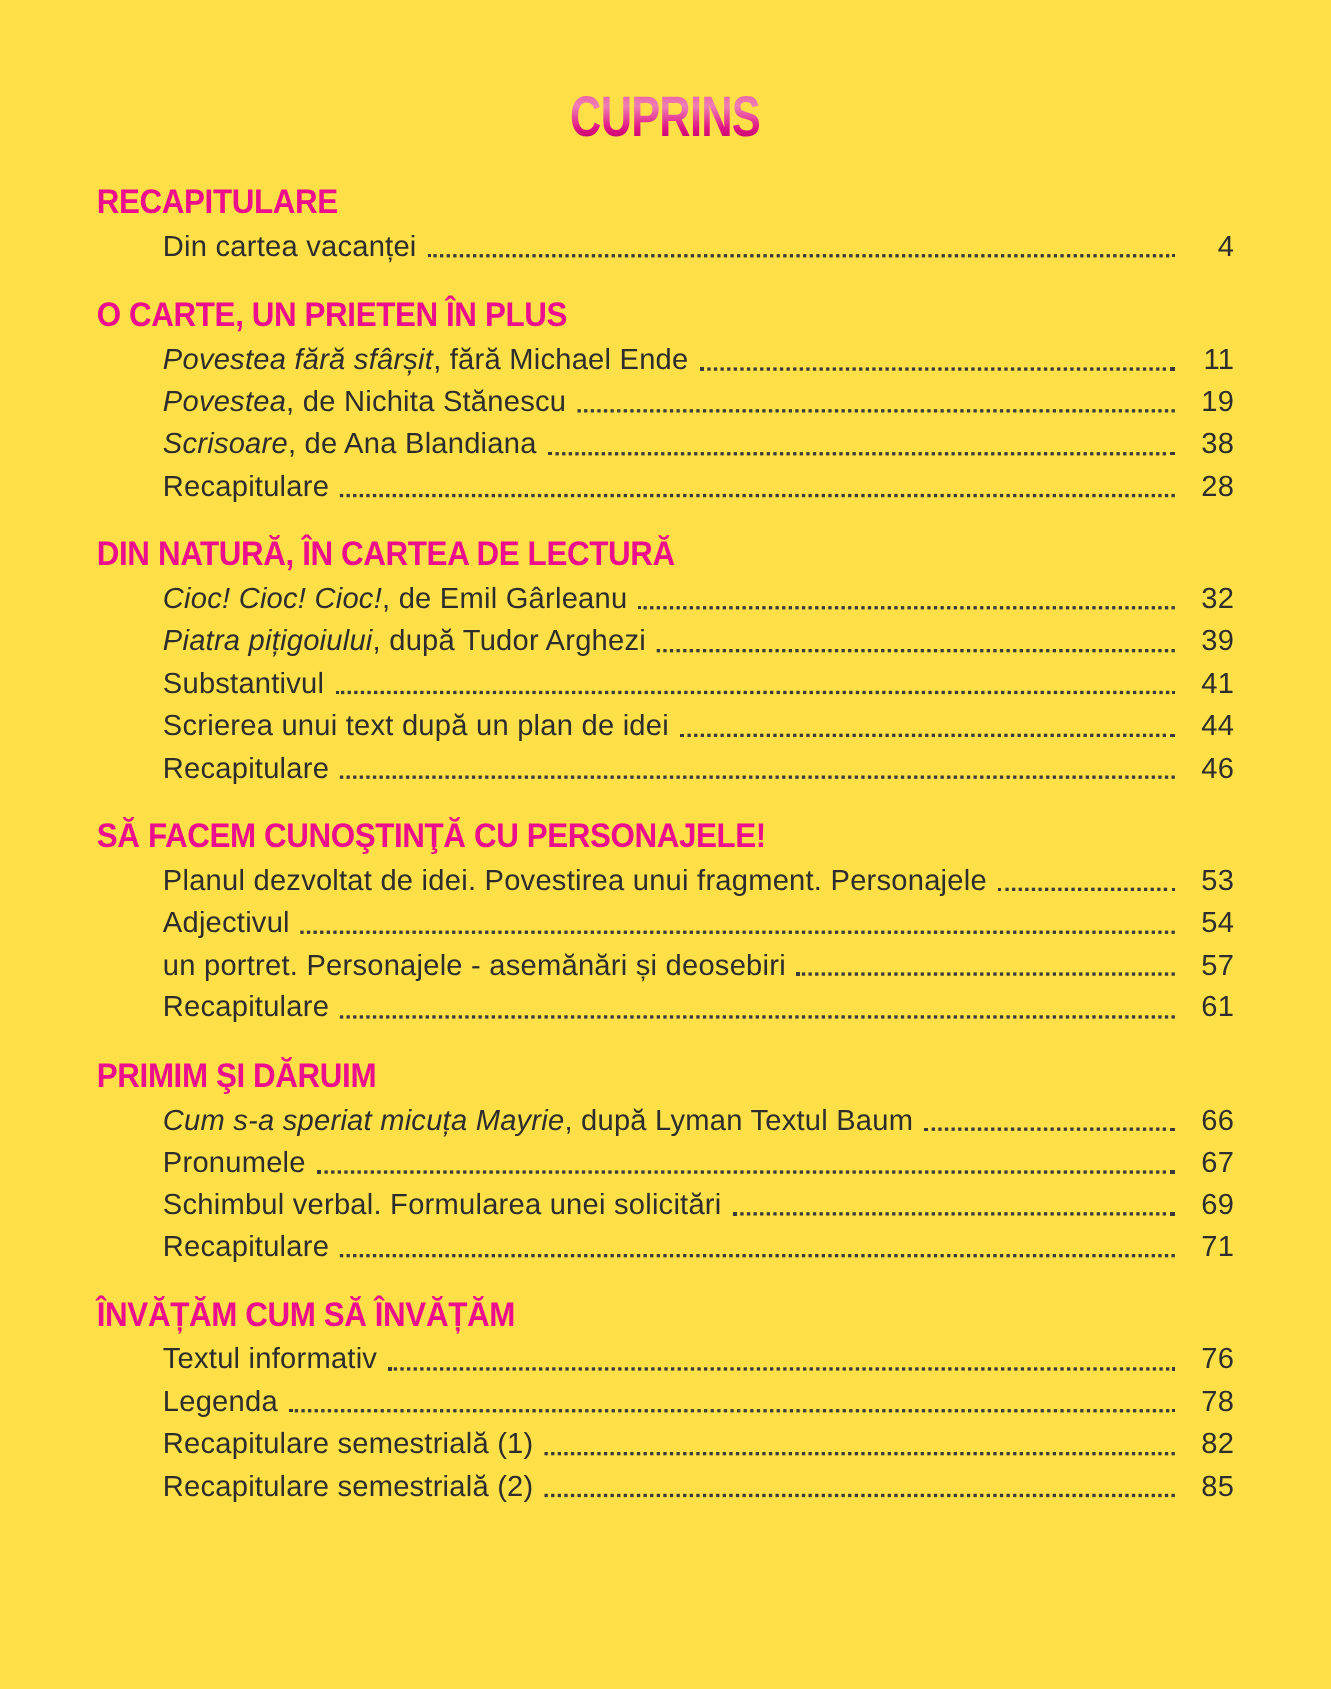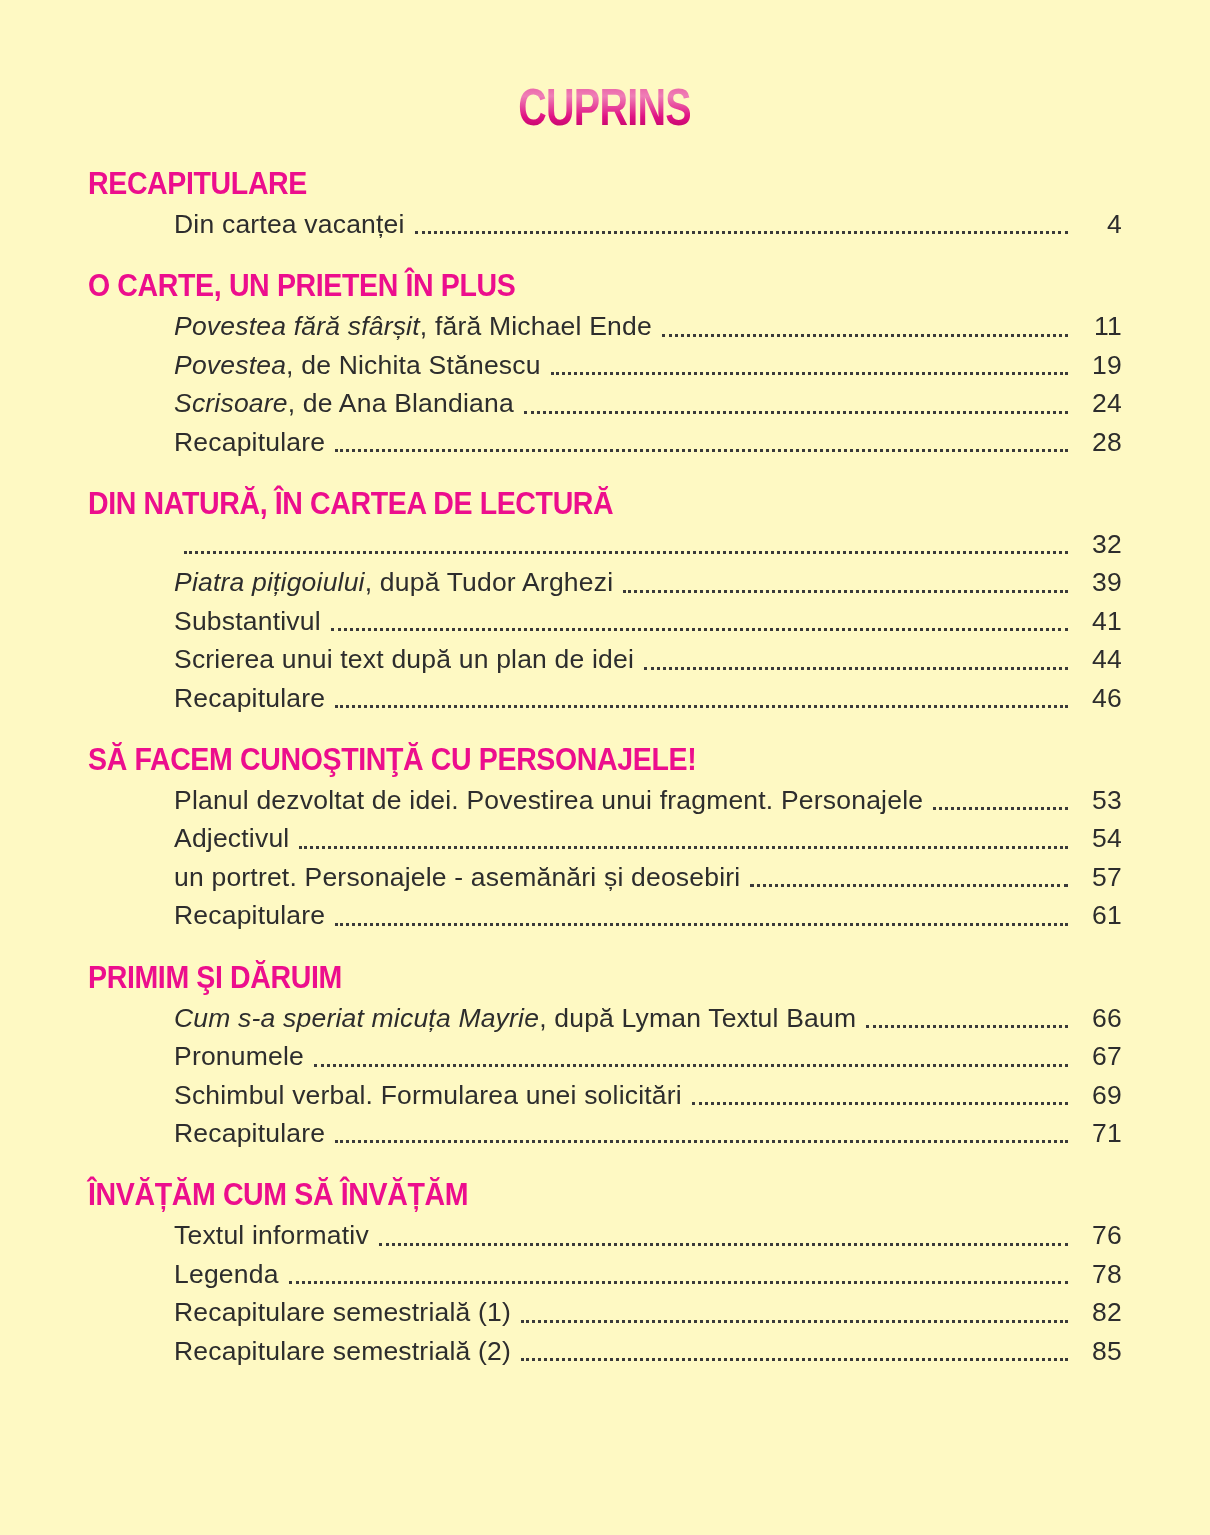--- a/index.html
+++ b/index.html
@@ -4,21 +4,21 @@
 <style>
   html, body {
     margin: 0;
     padding: 0;
     background: #ffffff;
   }
   .page {
     position: relative;
     width: 1210px;
     height: 1535px;
-    background: #fef9c3;
+    background: #fde047;
     box-sizing: border-box;
     padding: 80px 88px 0 88px;
     font-family: "Liberation Sans", "DejaVu Sans", sans-serif;
     color: #2d2d2d;
     overflow: hidden;
   }
   .title-wrap {
     text-align: center;
     margin-bottom: 32px;
   }
@@ -60,21 +60,20 @@
   }
   .entries {
     margin-left: 60px;
   }
   .entry {
     display: flex;
     align-items: baseline;
     font-size: 26.5px;
     line-height: 38.4px;
     letter-spacing: 0.2px;
-    margin-left: 26px;
   }
   .entry .txt {
     white-space: nowrap;
     flex: 0 0 auto;
   }
   .entry .txt i {
     font-style: italic;
   }
   .entry .leader {
     flex: 1 1 auto;
@@ -130,34 +129,35 @@
         <span class="pg">11</span>
       </div>
       <div class="entry">
         <span class="txt"><i>Povestea</i><span>, de Nichita Stănescu</span></span>
         <span class="leader"></span>
         <span class="pg">19</span>
       </div>
       <div class="entry">
         <span class="txt"><i>Scrisoare</i><span>, de Ana Blandiana</span></span>
         <span class="leader"></span>
-        <span class="pg">24</span>
+        <span class="pg">38</span>
       </div>
       <div class="entry">
         <span class="txt"><span>Recapitulare</span></span>
         <span class="leader"></span>
         <span class="pg">28</span>
       </div>
     </div>
   </div>
 
   <div class="toc-section">
     <span class="section-title">DIN NATURĂ, ÎN CARTEA DE LECTURĂ</span>
     <div class="entries">
       <div class="entry">
+        <span class="txt"><i>Cioc! Cioc! Cioc!</i><span>, de Emil Gârleanu</span></span>
         <span class="leader"></span>
         <span class="pg">32</span>
       </div>
       <div class="entry">
         <span class="txt"><i>Piatra pițigoiului</i><span>, după Tudor Arghezi</span></span>
         <span class="leader"></span>
         <span class="pg">39</span>
       </div>
       <div class="entry">
         <span class="txt"><span>Substantivul</span></span>

